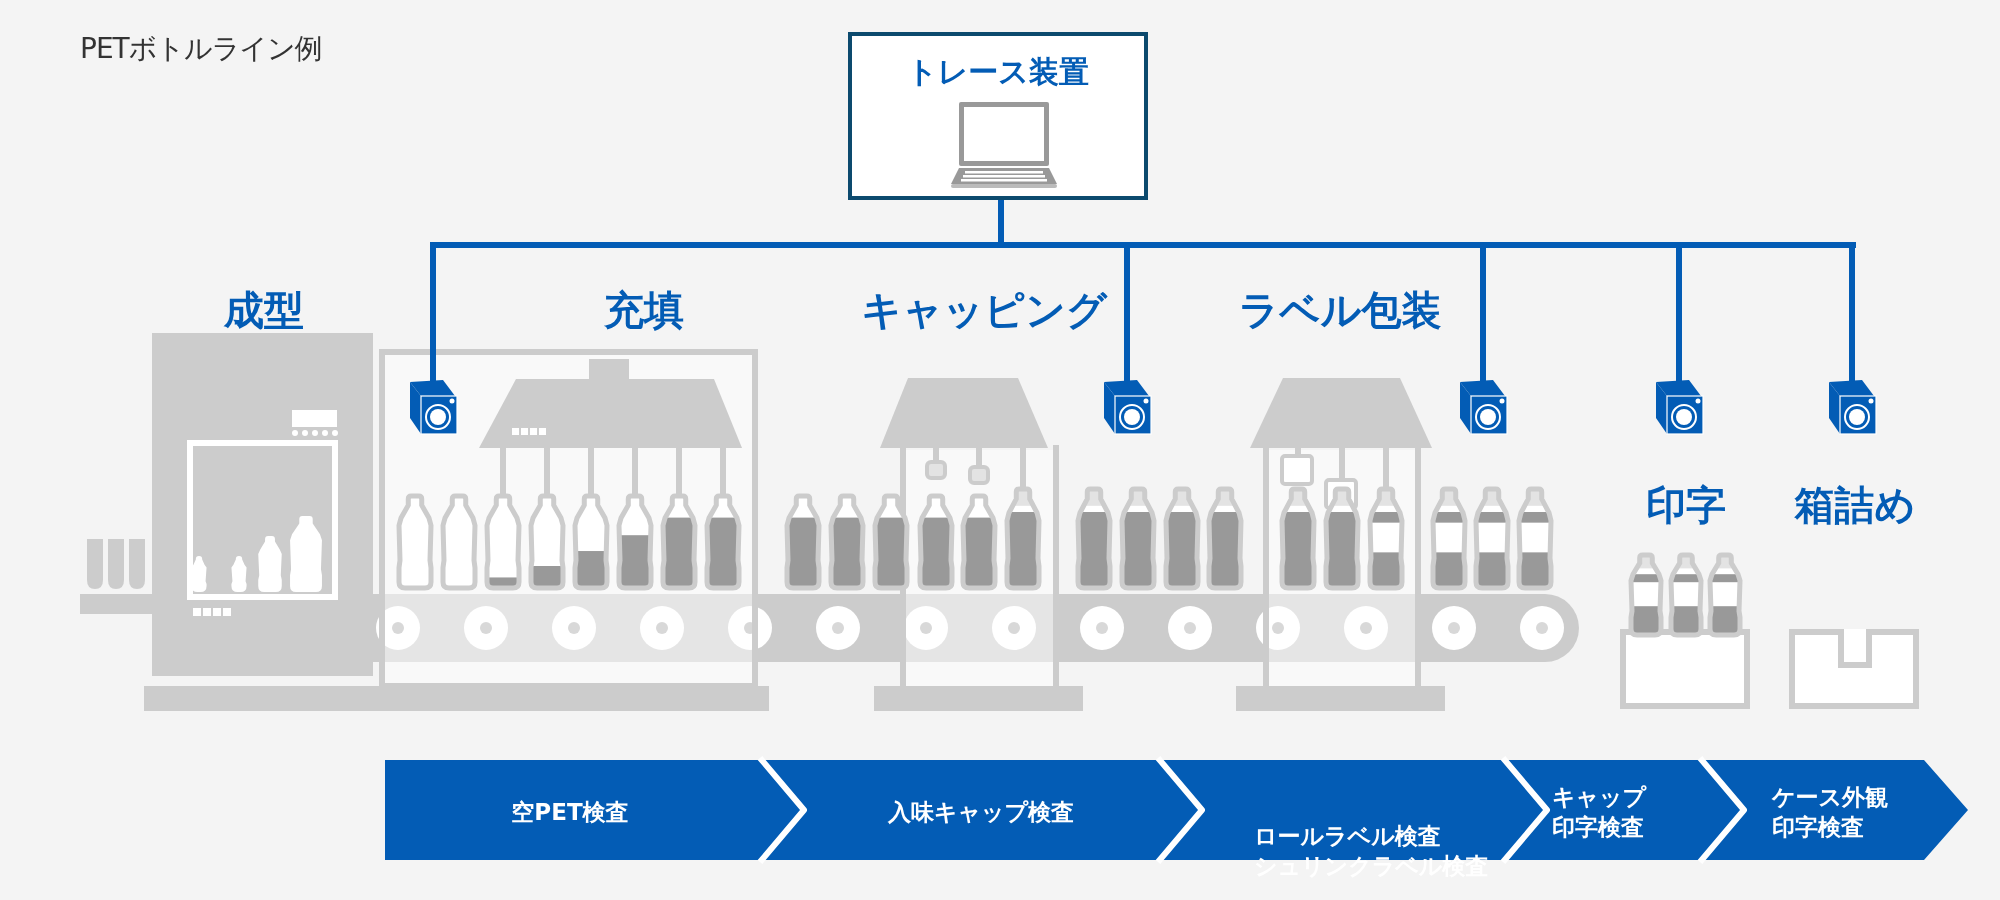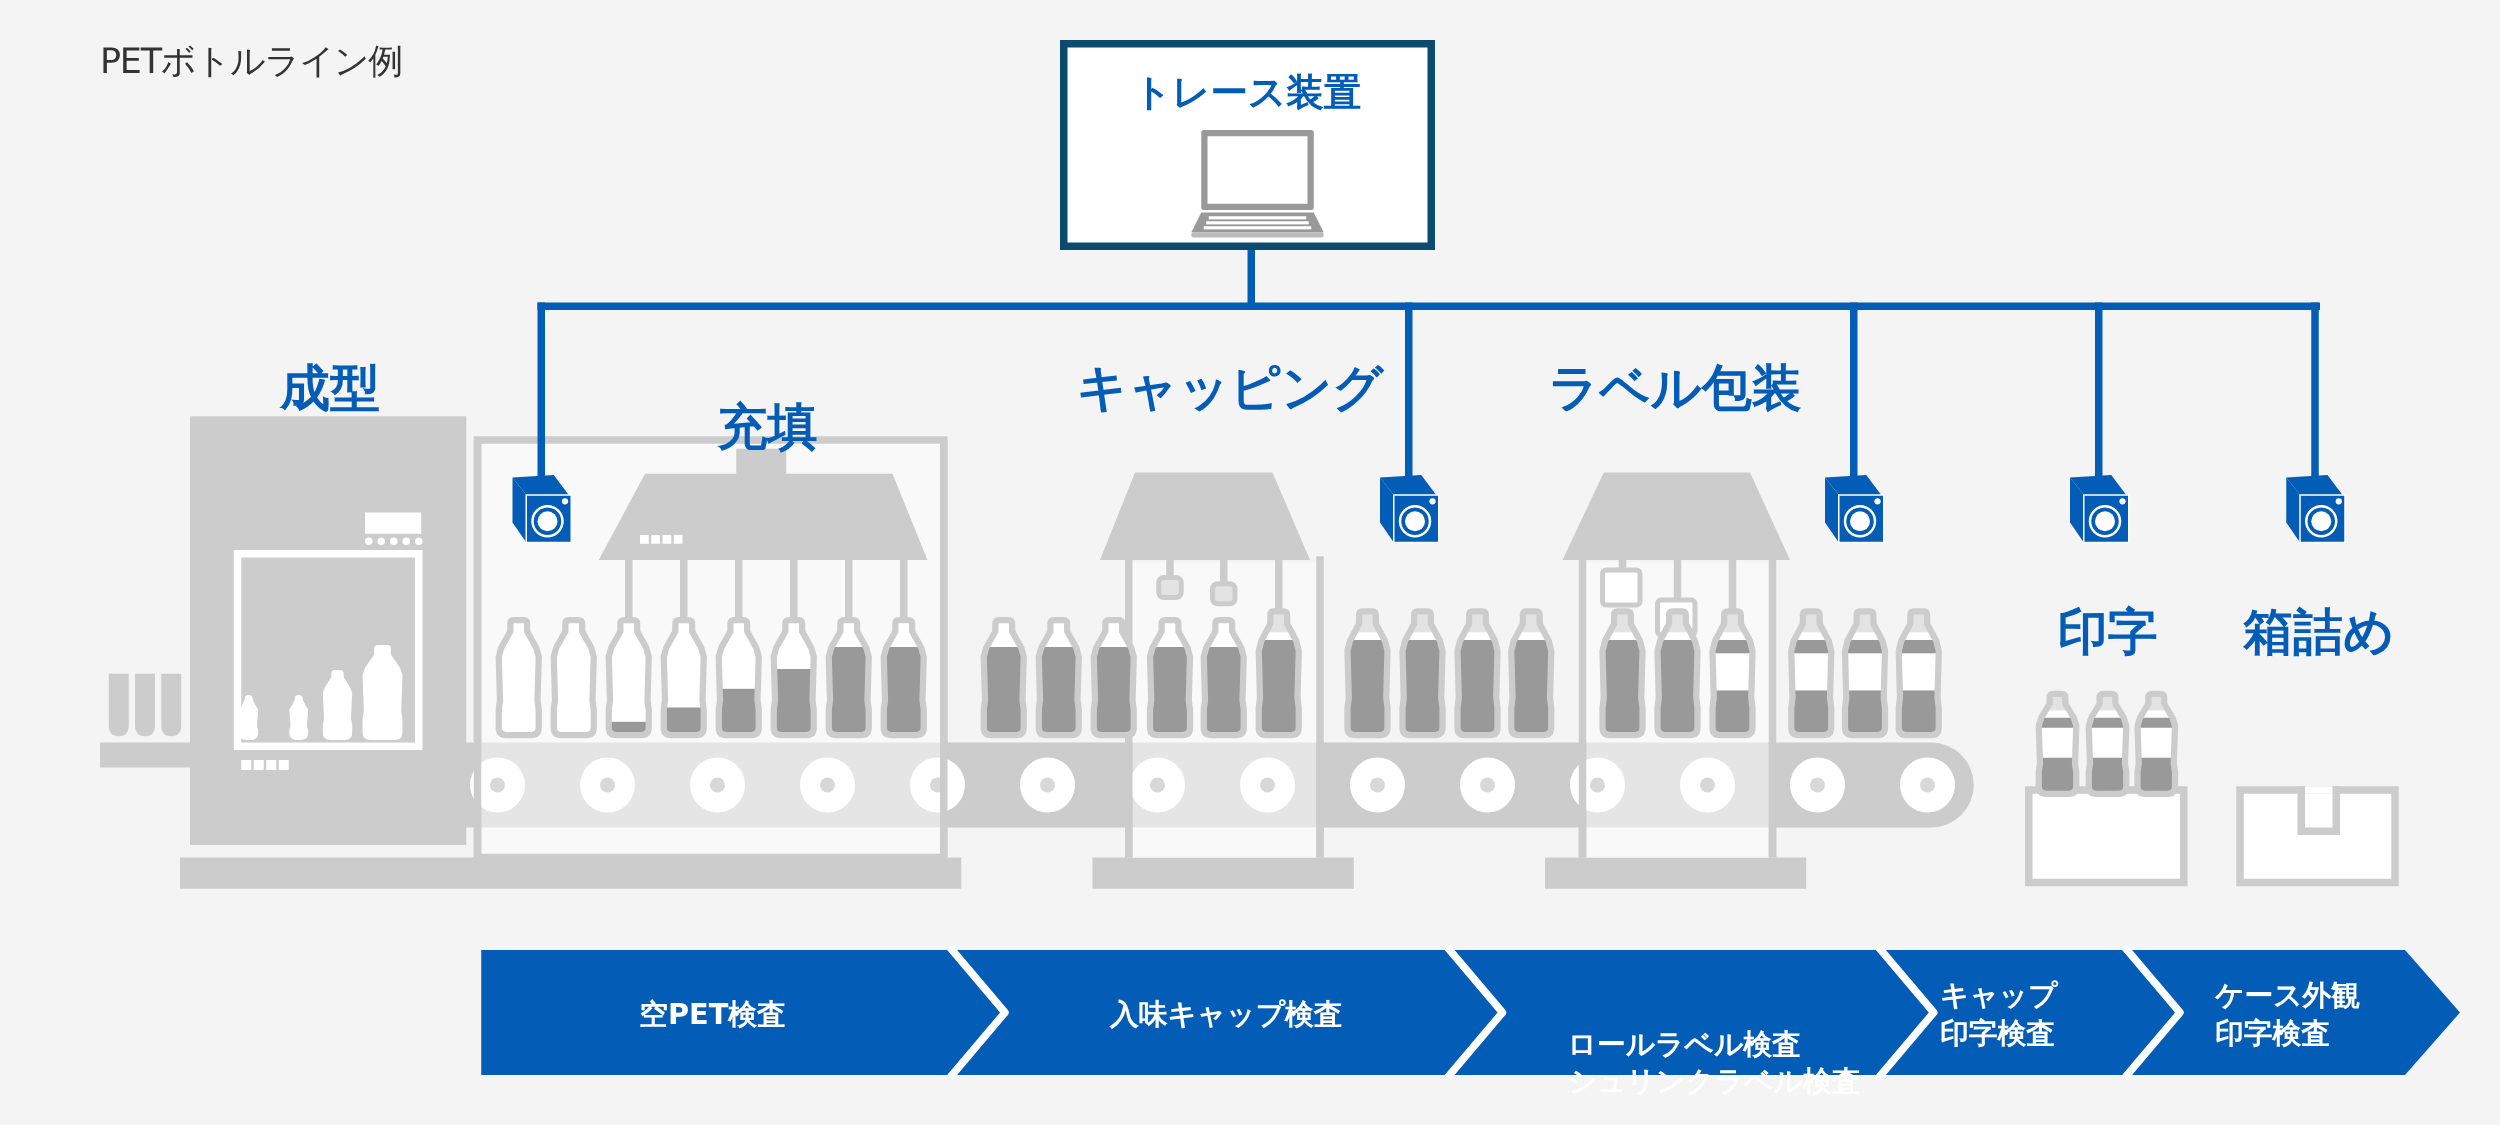--- a/index.html
+++ b/index.html
@@ -2,21 +2,21 @@
 <html><head>
 <meta charset="utf-8">
 <style>
   html, body { margin: 0; padding: 0; background: #f4f4f4; }
   body { width: 2000px; height: 900px; position: relative; overflow: hidden;
          font-family: "DejaVu Sans", "Liberation Sans", sans-serif; }
   #stage { position: absolute; left: 0; top: 0; width: 2000px; height: 900px; }
   .title { position: absolute; left: 80px; top: 30px; font-size: 28px; color: #333333;
            letter-spacing: -1px; font-weight: normal; white-space: nowrap; }
   .trace-box { position: absolute; left: 848px; top: 32px; width: 300px; height: 168px;
-               border: 6px solid #0c4a6e; background: #ffffff; box-sizing: border-box; }
+               border: 4px solid #0c4a6e; background: #ffffff; box-sizing: border-box; }
   .trace-label { position: absolute; left: 0; right: 0; top: 16px; text-align: center;
                  font-size: 30px; color: #035cb5; font-weight: bold; }
   .trace-laptop { position: absolute; left: 97px; top: 64px; width: 110px; height: 90px; }
   .stage-label { position: absolute; font-size: 40px; color: #035cb5; font-weight: bold;
                  white-space: nowrap; transform: translateX(-50%); }
   .band-text { position: absolute; color: #ffffff; font-size: 23px; font-weight: bold;
                line-height: 30px; white-space: nowrap; }
   .band-text.center { transform: translate(-50%, -50%); text-align: right; }
   .band-text.left { transform: translateY(-50%); text-align: left; }
 </style>
@@ -691,21 +691,21 @@
       <g fill="#ffffff">
         <rect x="16" y="71" width="78" height="2.5"></rect>
         <rect x="14" y="75" width="82" height="2.5"></rect>
         <rect x="12" y="79" width="86" height="2.5"></rect>
       </g>
       <rect x="2" y="84" width="106" height="4" rx="2" fill="#bbbbbb"></rect>
     </svg>
   </div>
 
   <div class="stage-label" style="left:264px; top:283px;">成型</div>
-  <div class="stage-label" style="left:614px; top:283px;margin-top:31px;">充填</div>
+  <div class="stage-label" style="left:644px; top:283px;">充填</div>
   <div class="stage-label" style="left:984px; top:283px;">キャッピング</div>
   <div class="stage-label" style="left:1340px; top:283px;">ラベル包装</div>
   <div class="stage-label" style="left:1686px; top:478px;">印字</div>
   <div class="stage-label" style="left:1855px; top:478px;">箱詰め</div>
 
   <div class="band-text center" style="left:570px; top:812px;">
     <div>空PET検査</div>
   </div>
   <div class="band-text center" style="left:981px; top:812px;">
     <div>入味キャップ検査</div>

